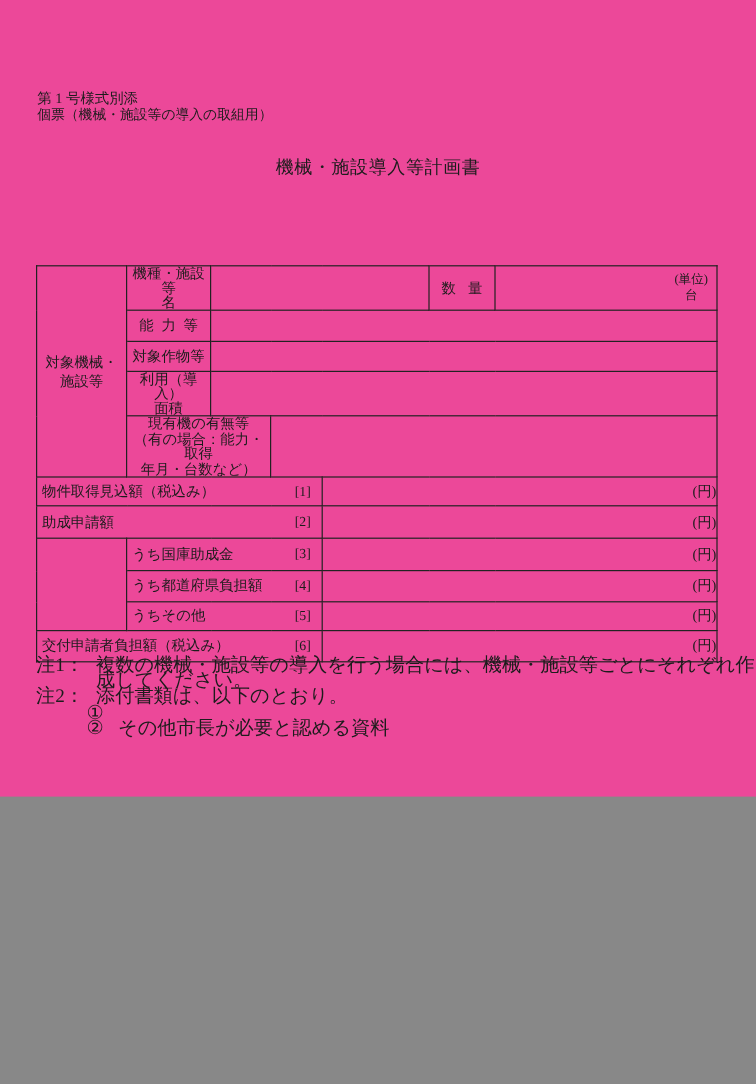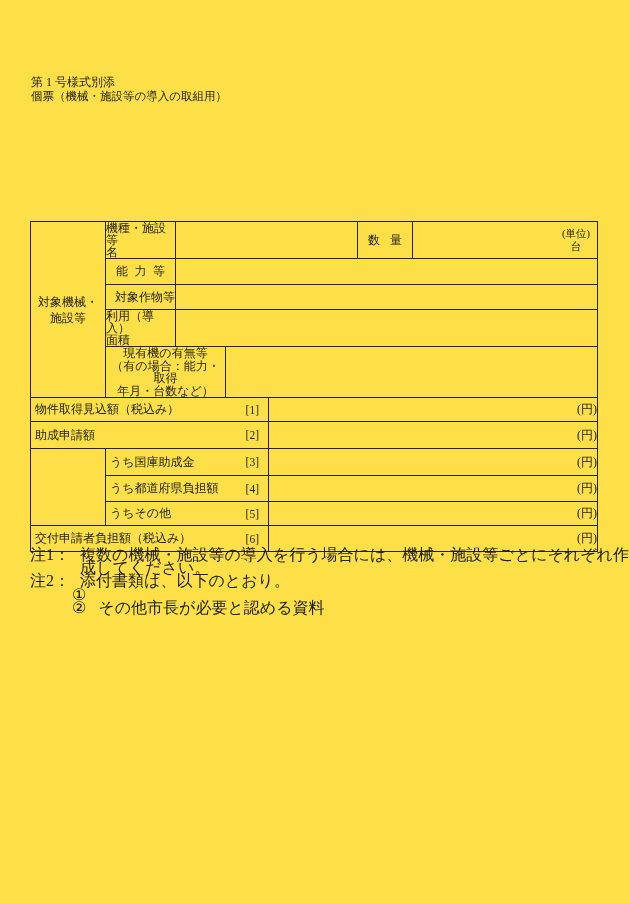--- a/index.html
+++ b/index.html
@@ -1,19 +1,19 @@
 <!DOCTYPE html>
 <html><head>
 <meta charset="utf-8">
 <style>
   html,body{margin:0;padding:0;background:#888;}
   .page{
     position:relative;
-    width:630px;height:903px;
-    background:#fde047;
+    width:630px;height:664px;
+    background:#ec4899;
     font-family:"Liberation Serif","DejaVu Serif",serif;
     color:#1c1c1c;
     margin:0 auto;
     overflow:hidden;
   }
   .pre{white-space:pre-line;}
   .form-ref{position:absolute;left:31px;top:75px;font-size:12px;line-height:14px;}
   .form-use{position:absolute;left:31px;top:89px;font-size:11.5px;line-height:14px;}
   .doc-title{position:absolute;left:0;top:130px;width:100%;text-align:center;font-size:15px;letter-spacing:0.5px;}
   .section-label{position:absolute;left:31px;top:201px;font-size:12.5px;}
@@ -21,22 +21,22 @@
   table.plan{
     position:absolute;left:30px;top:221px;
     width:567px;border-collapse:collapse;table-layout:fixed;
   }
   table.plan td{
     border:1px solid #222;
     padding:0;font-size:12px;vertical-align:middle;
     overflow:hidden;
   }
   td.group{font-size:13px;text-align:center;line-height:16px;}
-  td.slabel{font-size:10px;line-height:12px;}
-  td.mlabel{font-size:11px;text-align:right;}
+  td.slabel{font-size:10px;text-align:center;line-height:12px;}
+  td.mlabel{font-size:11px;text-align:center;}
   td.dist{text-align:justify;text-align-last:justify;font-size:13px;font-family:Liberation Serif, serif;}
   td.dist .pad{display:block;padding:0 10px;text-align:justify;text-align-last:justify;}
   td.exlabel{font-size:10px;text-align:center;line-height:12.5px;}
   td.unitcell{vertical-align:middle;text-decoration:underline;}
   .unitbox{float:right;text-align:center;font-size:10.5px;line-height:13px;padding-right:7px;white-space:pre-line;}
   .rowlbl{display:flex;justify-content:space-between;align-items:center;padding:0 9px 0 4px;font-size:12px;}
   .rowlbl .num{font-size:11.5px;}
   td.yen{text-align:right;padding-right:8px;font-size:11.5px;}
   td.bt{border-top:2px solid #000;}
   td.bb{border-bottom:2px solid #000;}
@@ -50,20 +50,21 @@
   .note-line.ind{margin-left:42px;}
   .note-line.ind .txt{margin-left:12px;}
 </style>
 </head>
 <body>
 
 <div class="page">
 
   <div class="form-ref">第 1 号様式別添</div>
   <div class="form-use">個票（機械・施設等の導入の取組用）</div>
+  <div class="doc-title">機械・施設導入等計画書</div>
 
   <table class="plan">
     <colgroup>
       <col style="width:75px">
         <col style="width:70px">
         <col style="width:50px">
       <col style="width:43px">
         <col style="width:89px">
         <col style="width:55px">
         <col style="width:185px">

